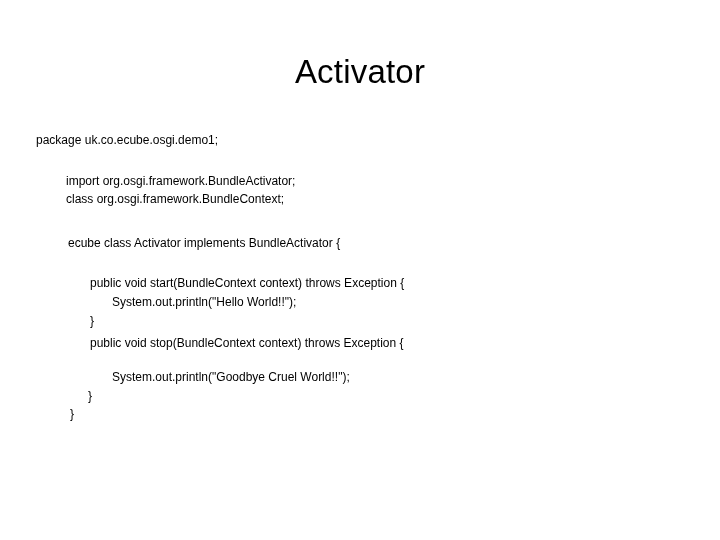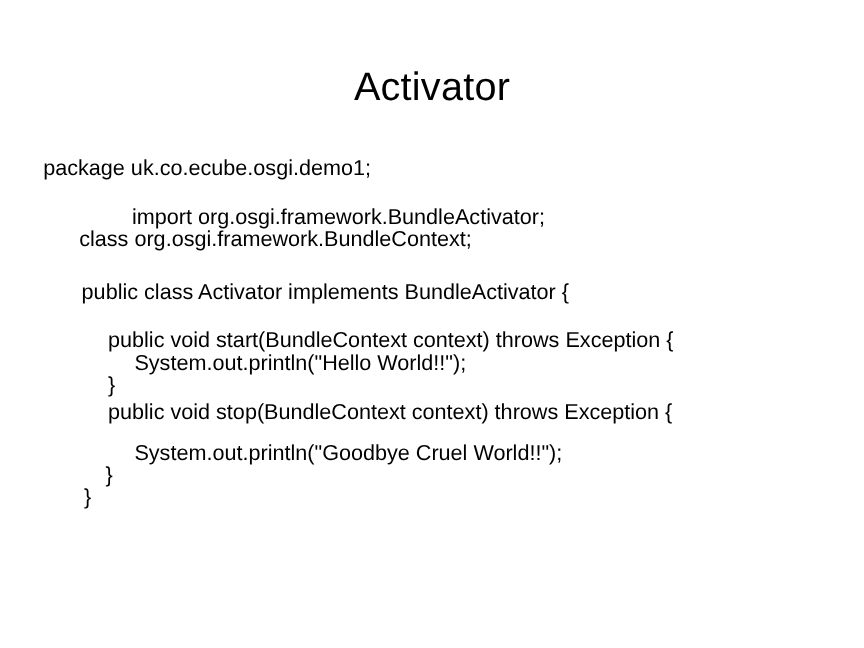--- a/index.html
+++ b/index.html
@@ -33,21 +33,21 @@
   }
   .code-body {
     position: absolute;
     left: 0;
     top: 118px;
     width: 720px;
   }
   .code-line {
     position: absolute;
     font-family: "Liberation Sans", sans-serif;
-    font-size: 18px;
+    font-size: 12px;
     font-weight: 400;
     line-height: 19px;
     color: #000000;
     white-space: pre;
   }
   
   .ind-0 { left: 36px; }
   .ind-1 { left: 66px; }
   .ind-1b { left: 68px; }
   .ind-2 { left: 90px; }
@@ -57,23 +57,23 @@
 </style>
 </head>
 <body>
 
 <div id="slide">
 
   <div id="slide-title">Activator</div>
 
   <div class="code-body">
     <div class="code-line ind-0" style="top:13px;">package uk.co.ecube.osgi.demo1;</div>
-    <div class="code-line ind-1" style="top:54px;margin-left:44px;">import org.osgi.framework.BundleActivator;</div>
+    <div class="code-line ind-1" style="top:54px;">import org.osgi.framework.BundleActivator;</div>
     <div class="code-line ind-1" style="top:72px;">class org.osgi.framework.BundleContext;</div>
-    <div class="code-line ind-1b" style="top:116px;">public class Activator implements BundleActivator {</div>
+    <div class="code-line ind-1b" style="top:116px;">ecube class Activator implements BundleActivator {</div>
     <div class="code-line ind-2" style="top:156px;">public void start(BundleContext context) throws Exception {</div>
     <div class="code-line ind-3" style="top:175px;">System.out.println("Hello World!!");</div>
     <div class="code-line ind-2" style="top:194px;">}</div>
     <div class="code-line ind-2" style="top:216px;">public void stop(BundleContext context) throws Exception {</div>
     <div class="code-line ind-3" style="top:250px;">System.out.println("Goodbye Cruel World!!");</div>
     <div class="code-line ind-2b" style="top:269px;">}</div>
     <div class="code-line ind-close" style="top:287px;">}</div>
   </div>
 
 </div>

